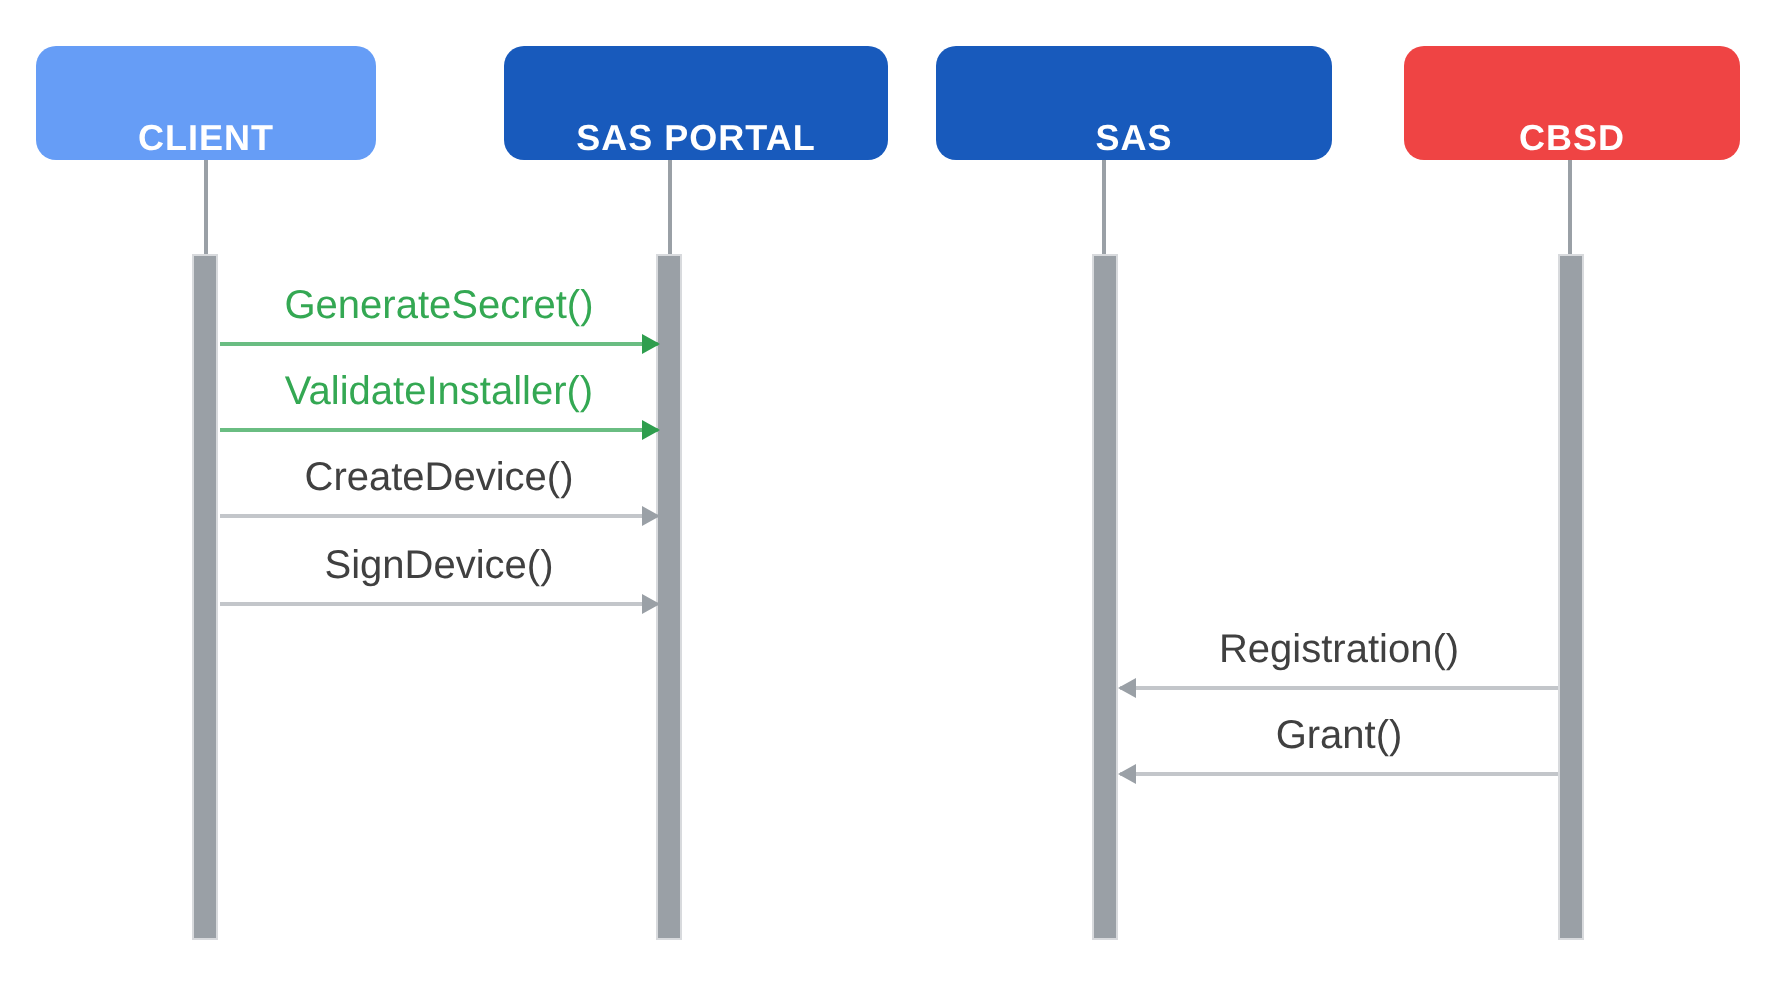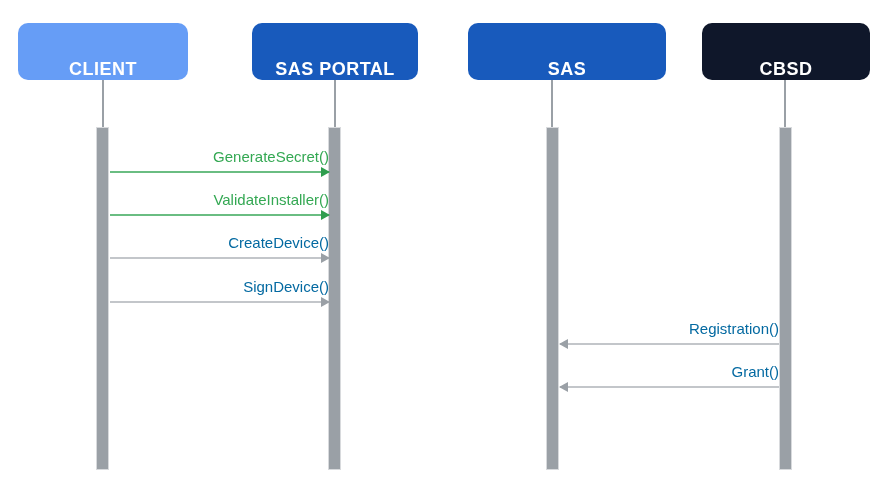--- a/index.html
+++ b/index.html
@@ -25,23 +25,23 @@
     display: flex;
     align-items: flex-end;
     justify-content: center;
     color: #ffffff;
     font-weight: bold;
     font-size: 18px;
     letter-spacing: 0.5px;
     box-sizing: border-box;
   }
   #actor-client     { left: 18px;  width: 170px; background: #669DF6; }
-  #actor-sas-portal { left: 252px; width: 166px; background: #185ABC; }
+  #actor-sas-portal { left: 252px; width: 192px; background: #185ABC; }
   #actor-sas        { left: 468px; width: 198px; background: #185ABC; }
-  #actor-cbsd       { left: 702px; width: 168px; background: #0f172a; }
+  #actor-cbsd       { left: 702px; width: 168px; background: #ef4444; }
 
   
   .lifeline {
     position: absolute;
     top: 80px;
     height: 47px;
     width: 2px;
     background: #9AA0A6;
   }
   #lifeline-client     { left: 102px; }
@@ -78,22 +78,22 @@
   #msg-2 { top: 258px; }
   #msg-3 { top: 302px; }
   #msg-4 { top: 344px; }
   #msg-5 { top: 387px; }
 
   .msg-label {
     position: absolute;
     bottom: 7px;
     left: 0;
     right: 0;
-    text-align: right;
-    font-size: 15px;
+    text-align: center;
+    font-size: 20px;
     white-space: nowrap;
   }
   .msg-line {
     position: absolute;
     top: 0;
     left: 0;
     right: 0;
   }
   .arrow-head {
     position: absolute;
@@ -103,21 +103,21 @@
   
   .msg-green .msg-label { color: #34A853; }
   .msg-green .msg-line  { height: 2px; background: #6ABD82; top: -1px; }
   .msg-green .arrow-head.head-right {
     right: -1px; top: -5px;
     border-left: 9px solid #2F9E4E;
     border-top: 5px solid transparent;
     border-bottom: 5px solid transparent;
   }
   
-  .msg-gray .msg-label { color: #0369a1; }
+  .msg-gray .msg-label { color: #404040; }
   .msg-gray .msg-line  { height: 1.5px; background: #C3C6CA; top: -1px; }
   .msg-gray .arrow-head.head-right {
     right: -1px; top: -5px;
     border-left: 9px solid #9AA0A6;
     border-top: 5px solid transparent;
     border-bottom: 5px solid transparent;
   }
   .msg-gray .arrow-head.head-left {
     left: -1px; top: -5px;
     border-right: 9px solid #9AA0A6;

